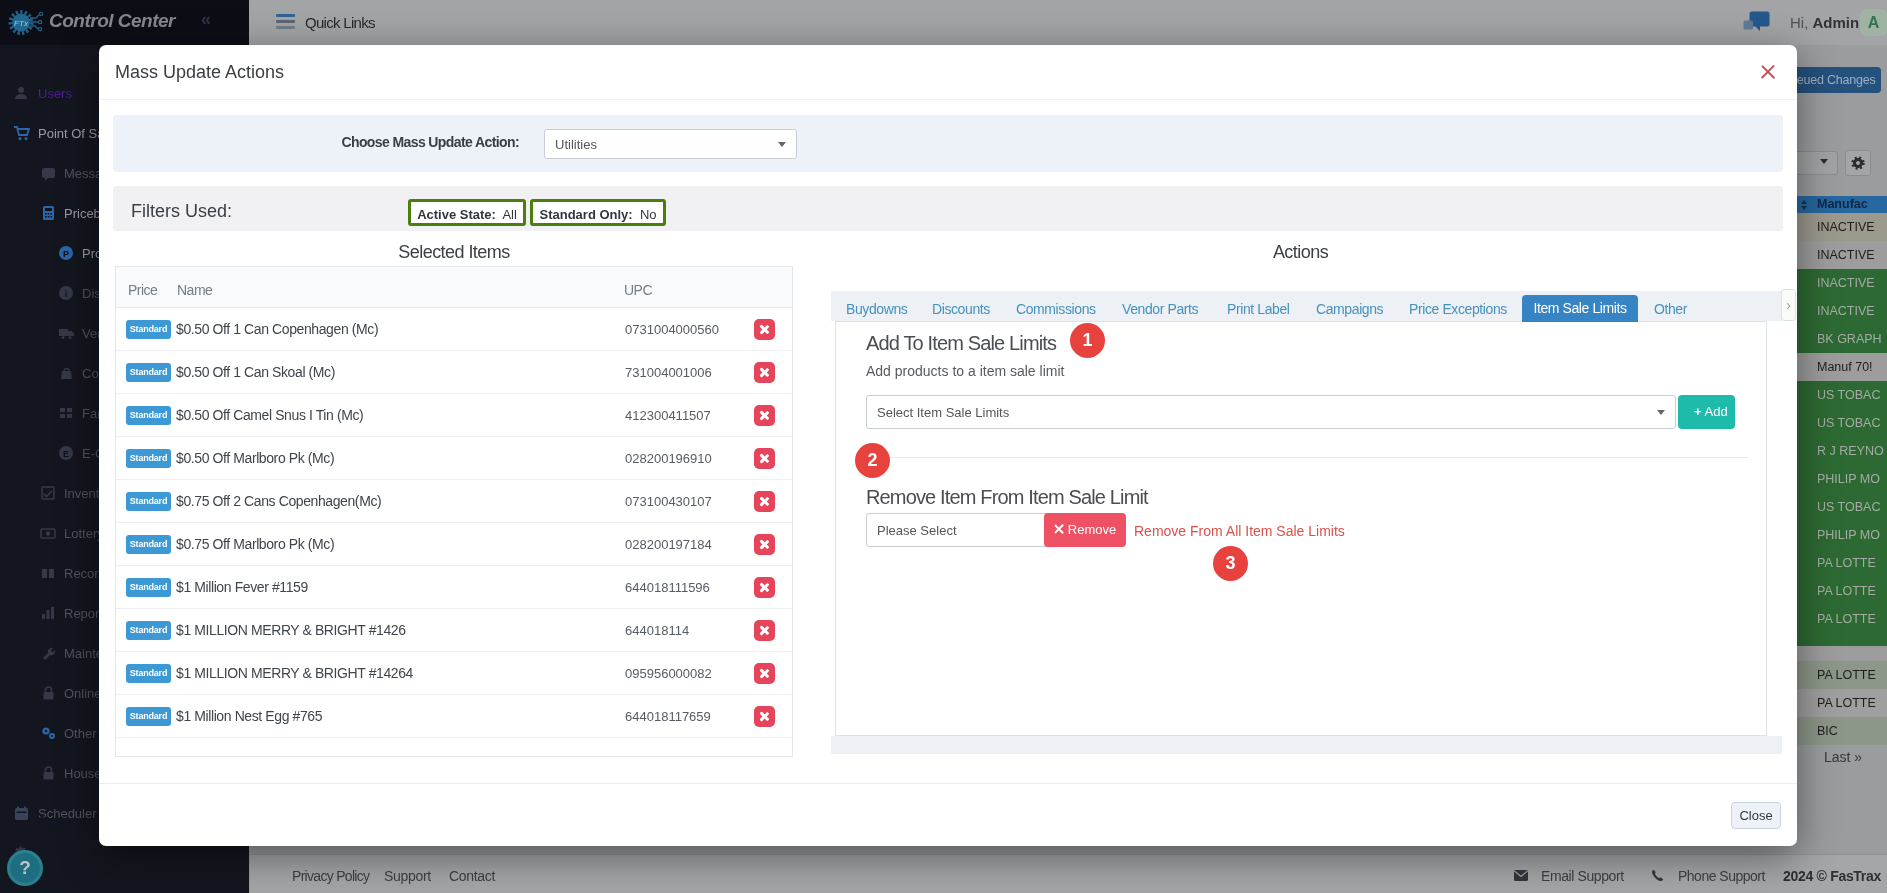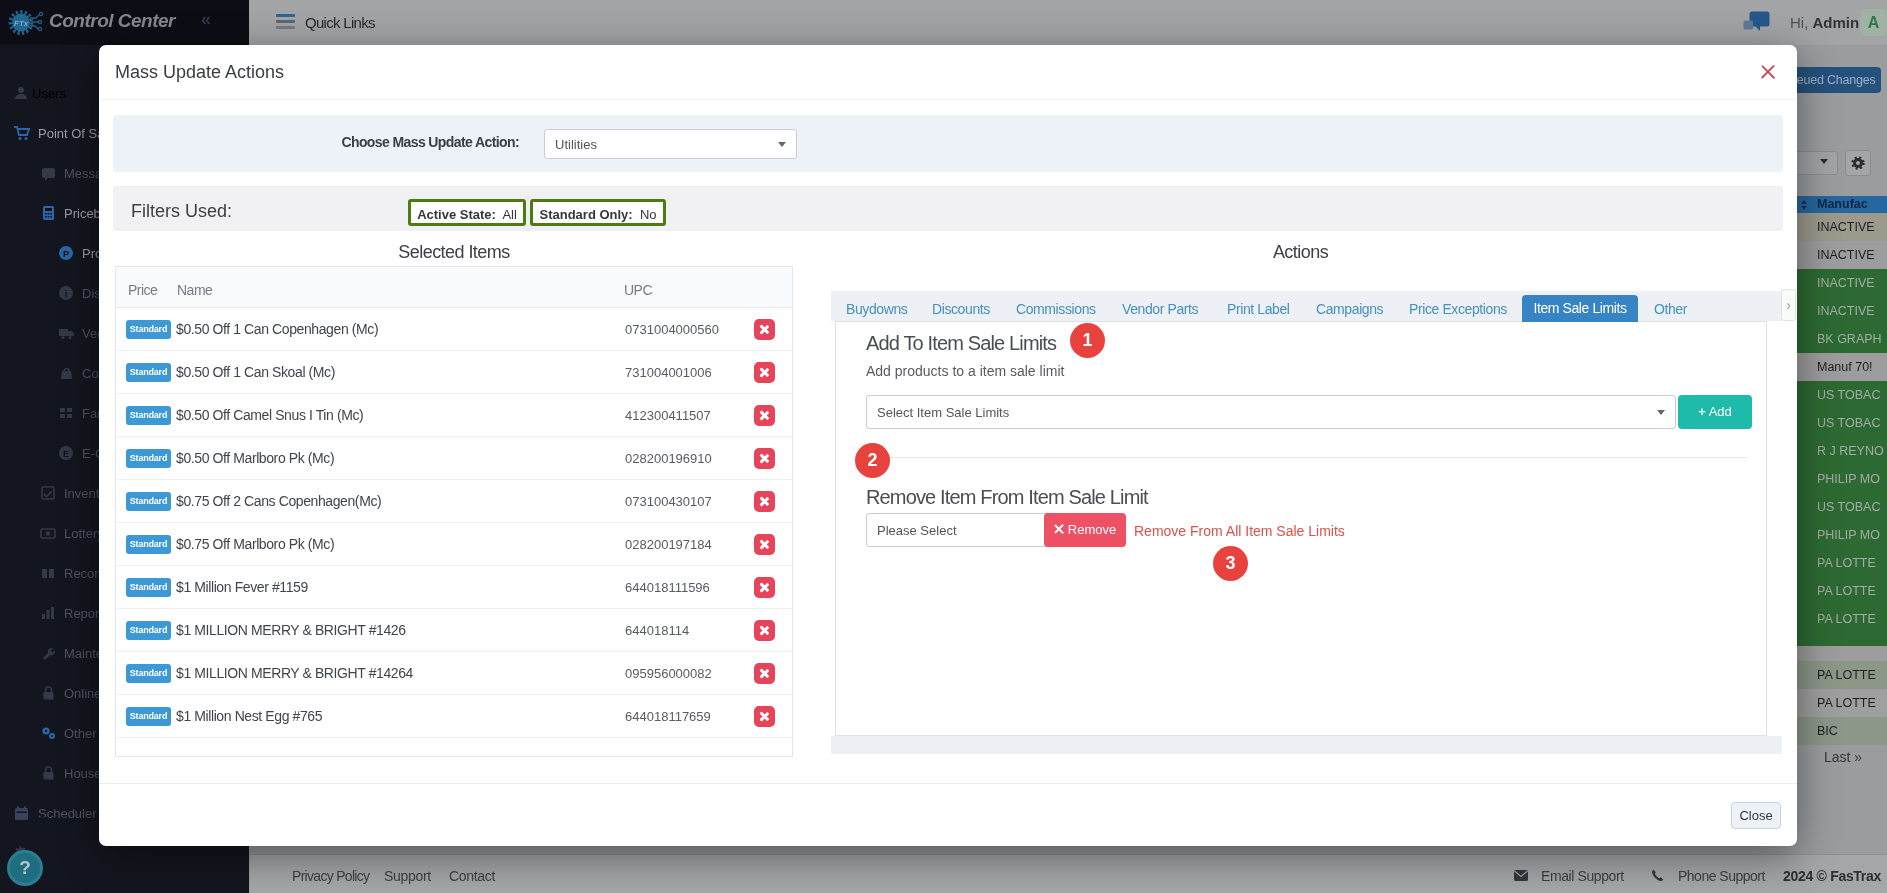--- a/index.html
+++ b/index.html
@@ -83,21 +83,21 @@
     <path d="M23 11 h6 l3 -3 m-9 7 h8 m-8 4 h5 l3 3" stroke="#245e87" stroke-width="1.4" fill="none"></path>
     <circle cx="34" cy="7" r="1.6" fill="none" stroke="#245e87" stroke-width="1.2"></circle>
     <circle cx="33" cy="15" r="1.6" fill="none" stroke="#245e87" stroke-width="1.2"></circle>
     <circle cx="33" cy="18" r="0" fill="none"></circle>
     <circle cx="33" cy="22" r="1.6" fill="none" stroke="#245e87" stroke-width="1.2"></circle>
   </svg>
   <span class="abs" style="left:49px;top:10px;font-size:19px;font-weight:bold;font-style:italic;color:#85868c;letter-spacing:-0.5px;">Control Center</span>
   <span class="abs" style="left:201px;top:9px;font-size:18px;font-weight:bold;color:#2c3347;">«</span>
 </div>
 <div id="sbmenu">
-    <div class="sbitem" style="left:32px;top:86px;color:#000000;">Users</div>
+    <div class="sbitem" style="left:38px;top:86px;color:#4c1d95;">Users</div>
     <svg class="icon" style="left:13px;top:85px;" width="17" height="16" viewBox="0 0 17 16">
       <circle cx="8" cy="5" r="3" fill="#333947"></circle>
       <path d="M2 14 a6 5 0 0 1 12 0 z" fill="#333947"></path>
     </svg>
     <div class="sbitem" style="left:38px;top:126px;color:#989da5;">Point Of Sale</div>
     <svg class="icon" style="left:13px;top:125px;" width="17" height="16" viewBox="0 0 17 16">
       <path d="M1 2 h3 l2 8 h8 l2 -6 h-11" stroke="#2b66a8" stroke-width="1.8" fill="none"></path>
       <circle cx="7" cy="13.5" r="1.5" fill="#2b66a8"></circle>
       <circle cx="13" cy="13.5" r="1.5" fill="#2b66a8"></circle>
     </svg>
@@ -408,21 +408,21 @@
   <div class="tab" style="left:1555px;">Other</div>
   <div class="abs" style="left:1682px;top:244px;width:15px;height:32px;background:#f8fbf8;border:1px solid #d9e6d9;border-radius:3px;color:#90a090;font-size:14px;text-align:center;line-height:30px;">›</div>
 
   <div class="h20" style="left:767px;top:287px;">Add To Item Sale Limits</div>
   <div class="numc" style="left:971px;top:278px;">1</div>
   <div class="abs" style="left:767px;top:318px;font-size:14px;color:#565b61;">Add products to a item sale limit</div>
   <div class="sel" style="left:767px;top:350px;width:810px;height:34px;">
       <span class="st">Select Item Sale Limits</span>
       <span class="caret"></span>
     </div>
-  <div class="abs" style="left:1579px;top:350px;width:74px;height:34px;background:#1fbbaa;border-radius:4px;color:#fff;font-size:13px;text-align:center;line-height:34px;"><b>+</b> Add</div>
+  <div class="abs" style="left:1579px;top:350px;width:57px;height:34px;background:#1fbbaa;border-radius:4px;color:#fff;font-size:13px;line-height:34px;padding-left:16px;"><b>+</b> Add</div>
 
   <div class="numc" style="left:756px;top:398px;">2</div>
   <div class="abs" style="left:767px;top:412px;width:882px;height:1px;background:#e8e8e8;"></div>
   <div class="h20" style="left:767px;top:441px;">Remove Item From Item Sale Limit</div>
   <div class="sel" style="left:767px;top:468px;width:206px;height:34px;">
       <span class="st">Please Select</span>
       <span class="caret"></span>
     </div>
   <div class="abs" style="left:945px;top:468px;width:82px;height:34px;background:#ee5064;border-radius:4px;color:#fff;font-size:13px;text-align:center;line-height:34px;"><span style="position:relative;display:inline-block;width:10px;height:10px;margin-right:4px;"><i style="position:absolute;left:4px;top:-1px;width:2.4px;height:12px;background:#fff;transform:rotate(45deg);border-radius:1px;"></i><i style="position:absolute;left:4px;top:-1px;width:2.4px;height:12px;background:#fff;transform:rotate(-45deg);border-radius:1px;"></i></span>Remove</div>
   <div class="abs" style="left:1035px;top:478px;font-size:14px;color:#dc5149;">Remove From All Item Sale Limits</div>

